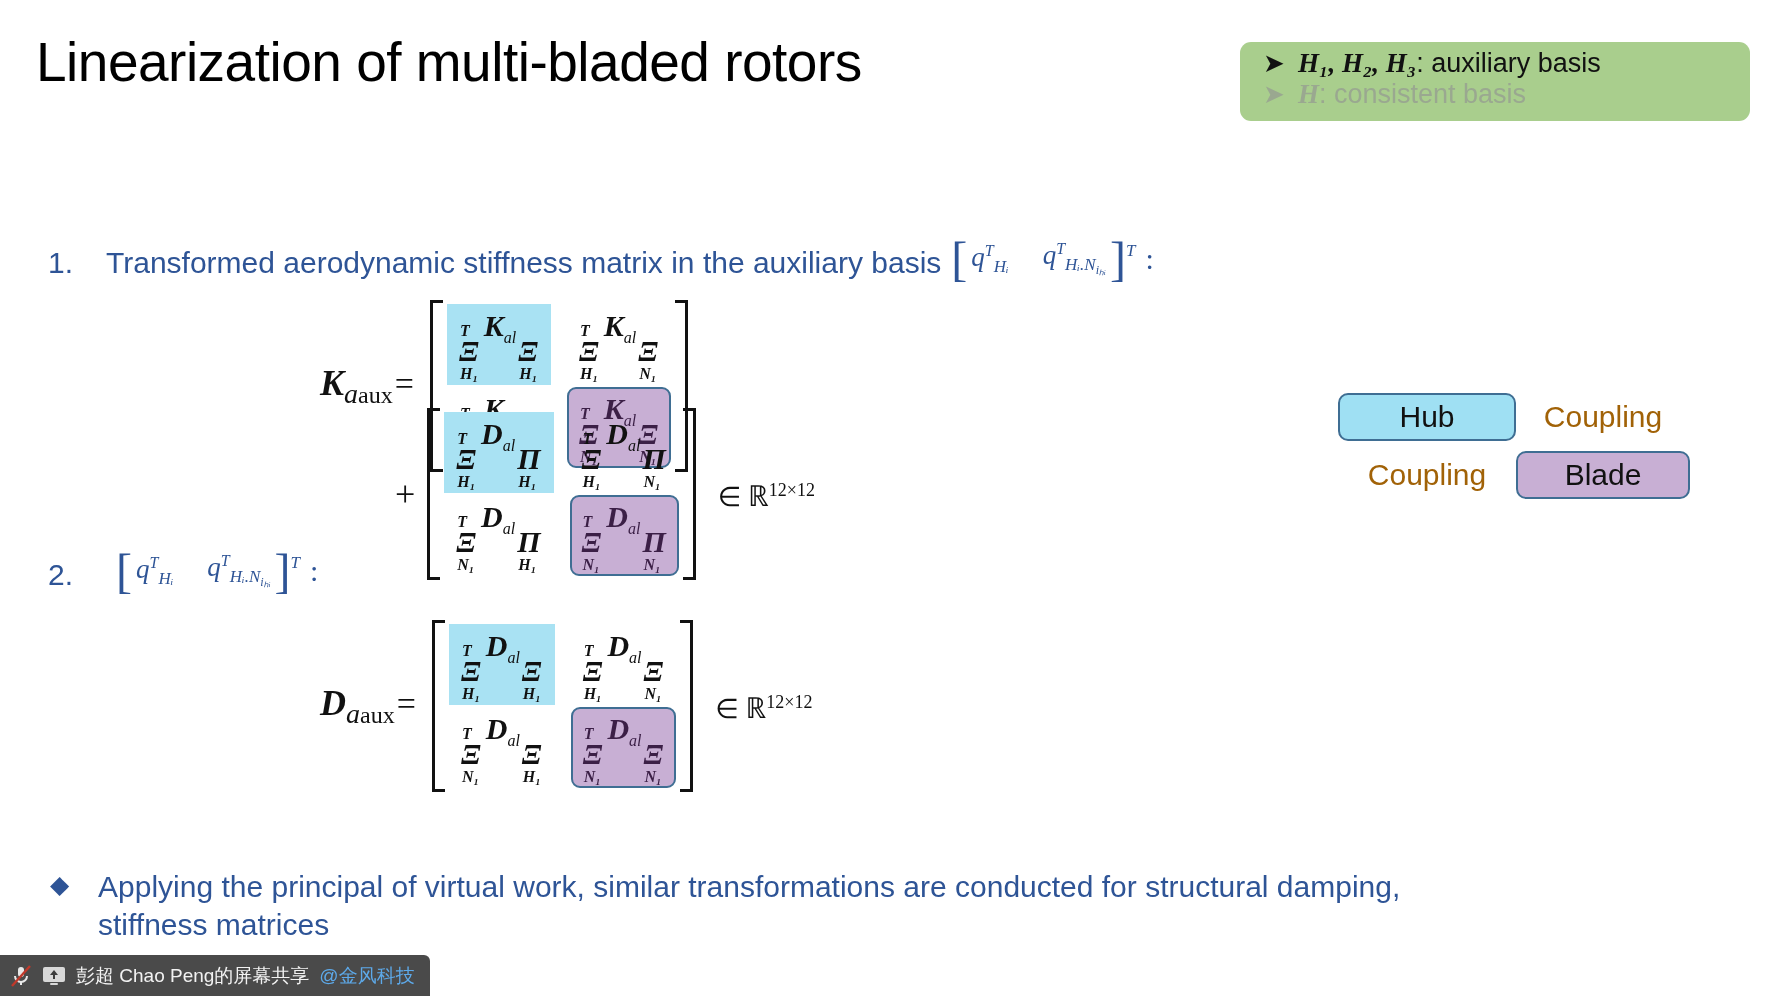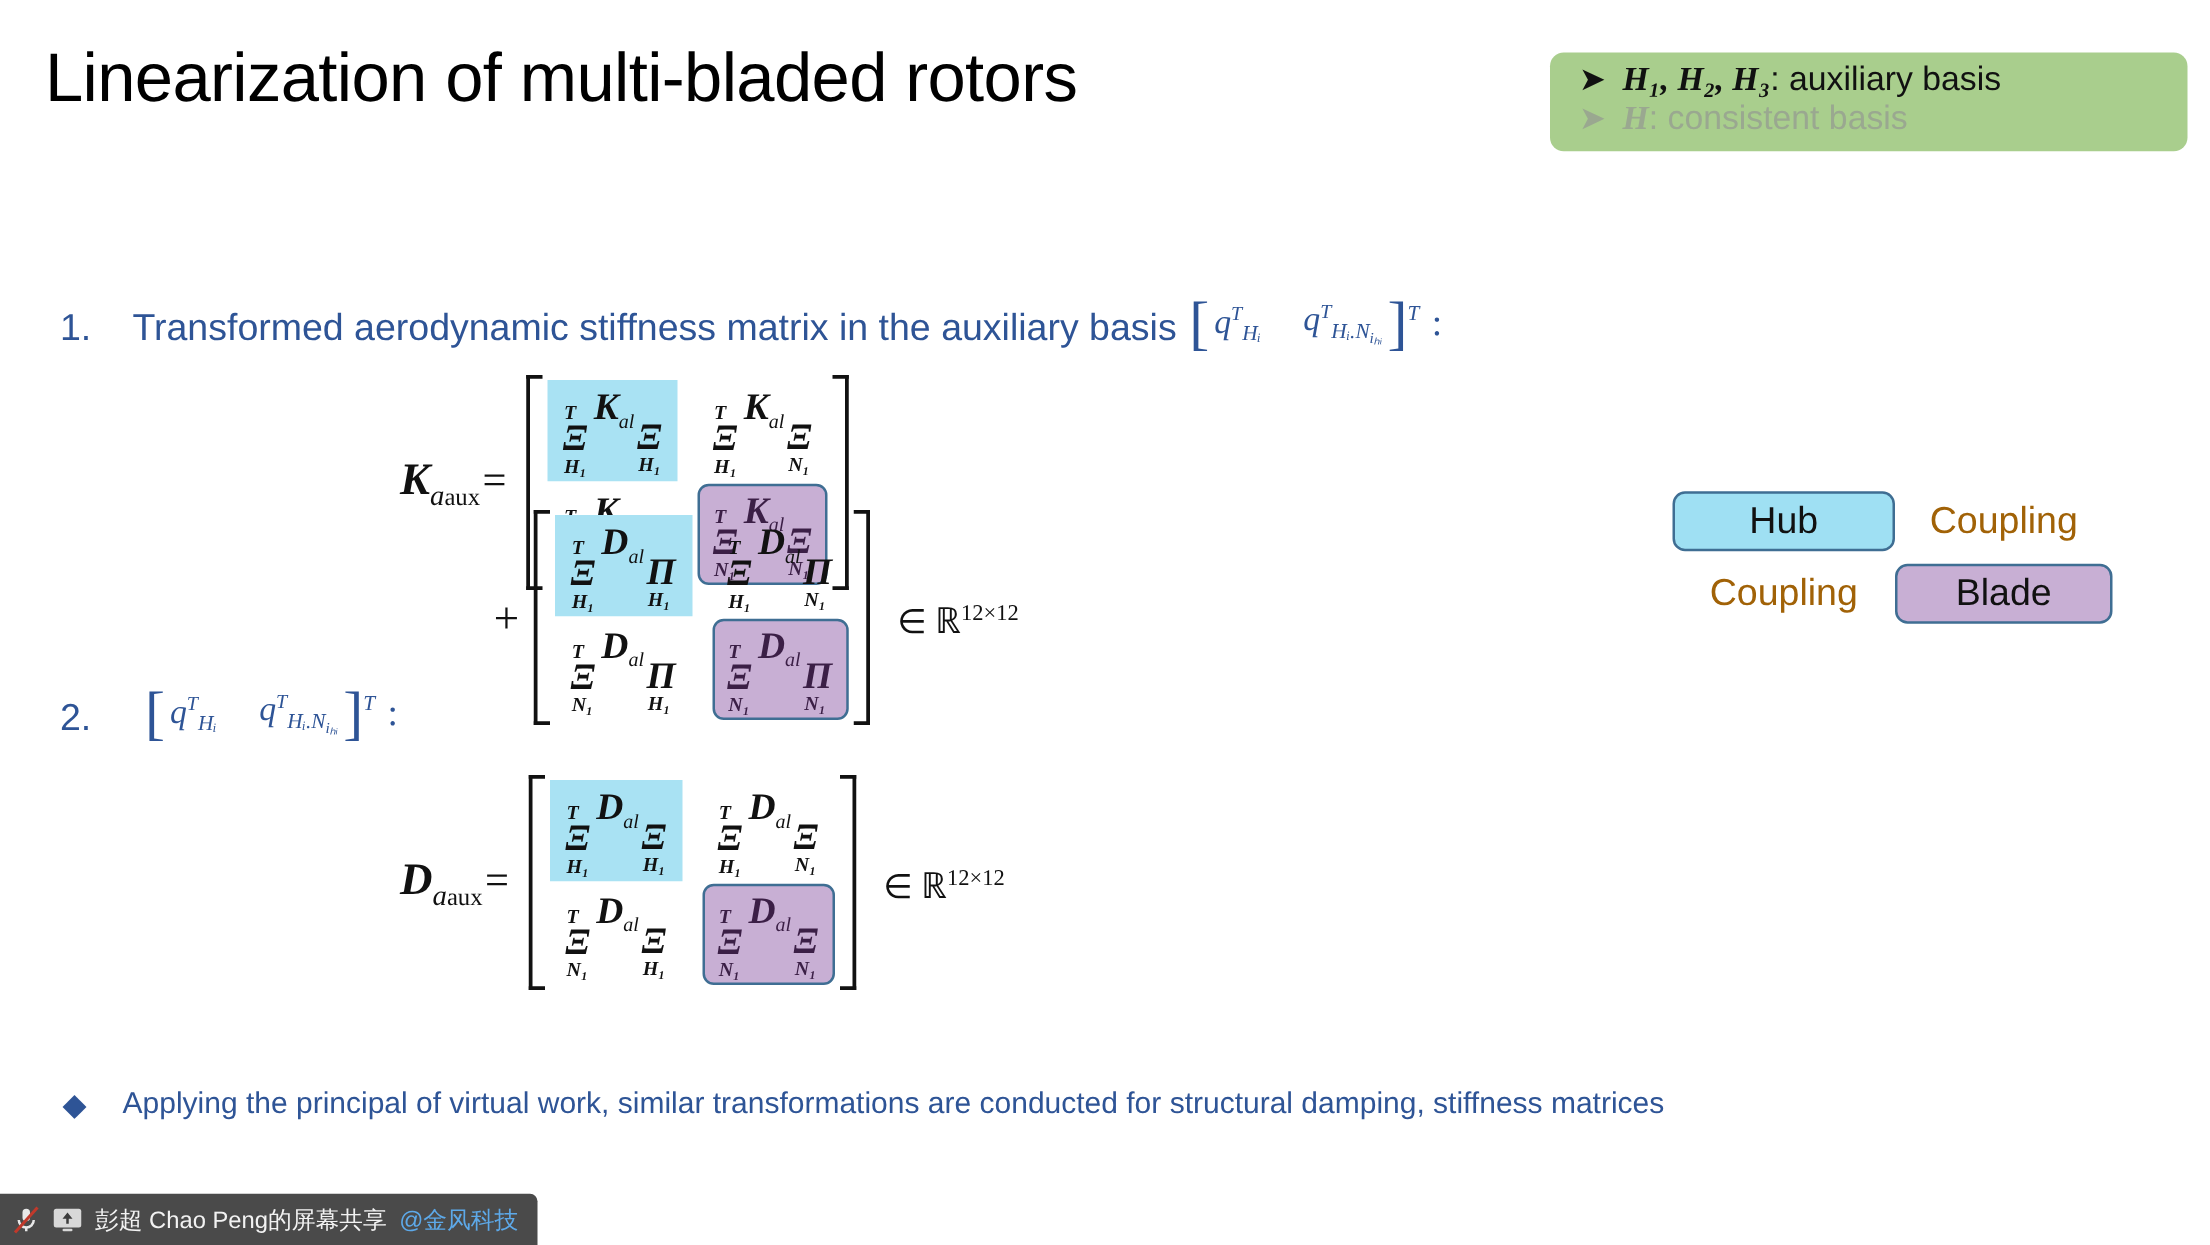--- a/index.html
+++ b/index.html
@@ -140,21 +140,21 @@
     font-family: "Liberation Serif", serif;
   }
   .eq-lhs {
     font-size: 36px;
     font-weight: bold;
     font-style: italic;
     margin-right: 6px;
     white-space: nowrap;
   }
   .eq-lhs .sub-a {
-    font-size: 23px;
+    font-size: 28px;
     font-style: italic;
     font-weight: normal;
     vertical-align: sub;
     margin-top: 44px;
   }
   .eq-lhs .sub-a .rm { font-style: normal; font-size: 86%; }
   .eq-eq {
     font-size: 34px;
     font-weight: normal;
     font-style: normal;
@@ -281,21 +281,21 @@
     display: flex;
     align-items: flex-start;
     color: #2E5496;
   }
   #bottom-bullet .dia {
     flex: 0 0 48px;
     font-size: 25px;
     line-height: 1.35;
   }
   #bottom-bullet .btxt {
-    font-size: 24px;
+    font-size: 30px;
     line-height: 1.28;
   }
 
   
   #taskbar {
     position: absolute;
     left: 0;
     bottom: 0;
     height: 41px;
     padding-right: 15px;

